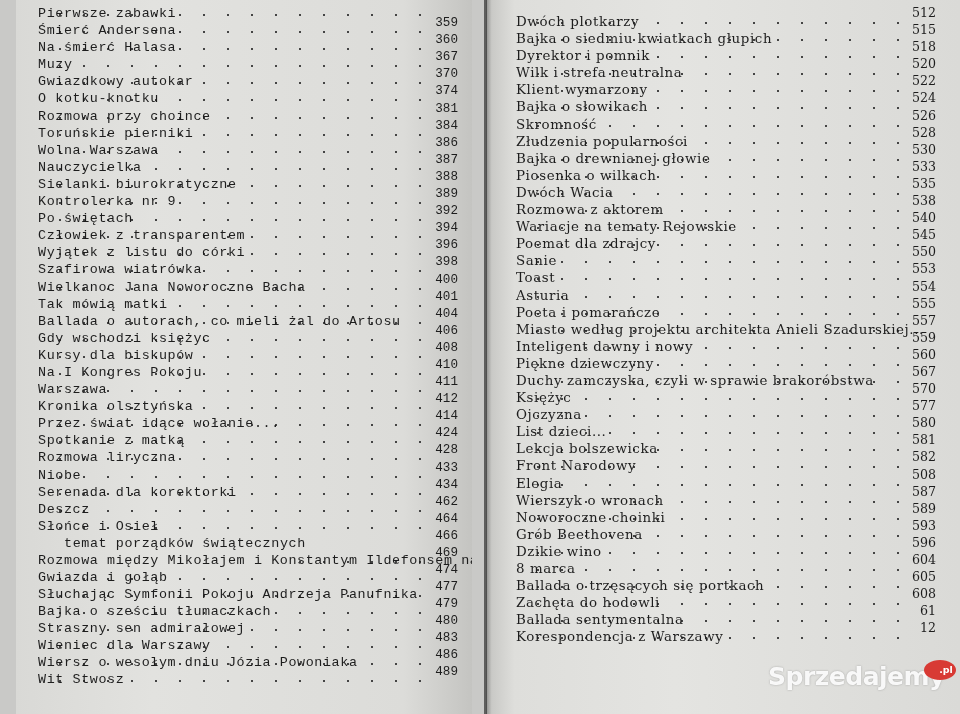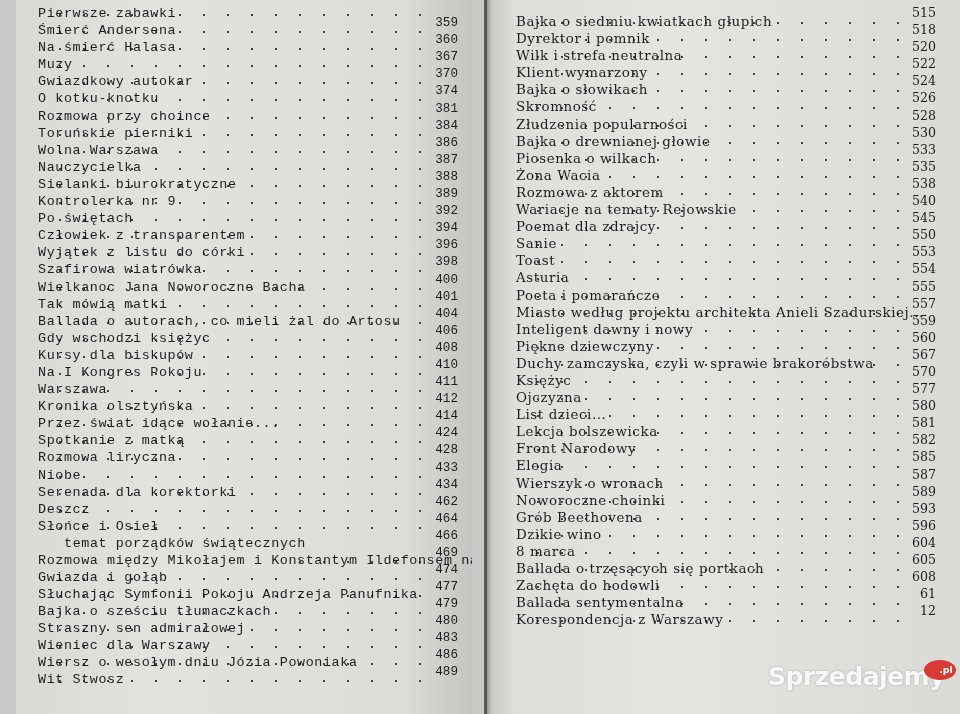--- a/index.html
+++ b/index.html
@@ -104,47 +104,48 @@
       <li class="row"><span class="dots"></span><span class="title">Słuchając Symfonii Pokoju Andrzeja Panufnika</span><span class="num">477</span></li>
       <li class="row"><span class="dots"></span><span class="title">Bajka o sześciu tłumaczkach</span><span class="num">479</span></li>
       <li class="row"><span class="dots"></span><span class="title">Straszny sen admirałowej</span><span class="num">480</span></li>
       <li class="row"><span class="dots"></span><span class="title">Wieniec dla Warszawy</span><span class="num">483</span></li>
       <li class="row"><span class="dots"></span><span class="title">Wiersz o wesołym dniu Józia Powoniaka</span><span class="num">486</span></li>
       <li class="row"><span class="dots"></span><span class="title">Wit Stwosz</span><span class="num">489</span></li>
     </ul>
 </div>
 <div class="page page-right">
   <ul class="toc" id="toc-right">
+      <li class="row"><span class="dots"></span><span class="title">Dwóch plotkarzy</span><span class="num">512</span></li>
       <li class="row"><span class="dots"></span><span class="title">Bajka o siedmiu kwiatkach głupich</span><span class="num">515</span></li>
       <li class="row"><span class="dots"></span><span class="title">Dyrektor i pomnik</span><span class="num">518</span></li>
       <li class="row"><span class="dots"></span><span class="title">Wilk i strefa neutralna</span><span class="num">520</span></li>
       <li class="row"><span class="dots"></span><span class="title">Klient wymarzony</span><span class="num">522</span></li>
       <li class="row"><span class="dots"></span><span class="title">Bajka o słowikach</span><span class="num">524</span></li>
       <li class="row"><span class="dots"></span><span class="title">Skromność</span><span class="num">526</span></li>
       <li class="row"><span class="dots"></span><span class="title">Złudzenia popularności</span><span class="num">528</span></li>
       <li class="row"><span class="dots"></span><span class="title">Bajka o drewnianej głowie</span><span class="num">530</span></li>
       <li class="row"><span class="dots"></span><span class="title">Piosenka o wilkach</span><span class="num">533</span></li>
-      <li class="row"><span class="dots"></span><span class="title">Żona Wacia</span><span class="num">535</span></li>
+      <li class="row"><span class="dots"></span><span class="title">Dwóch Wacia</span><span class="num">535</span></li>
       <li class="row"><span class="dots"></span><span class="title">Rozmowa z aktorem</span><span class="num">538</span></li>
       <li class="row"><span class="dots"></span><span class="title">Wariacje na tematy Rejowskie</span><span class="num">540</span></li>
       <li class="row"><span class="dots"></span><span class="title">Poemat dla zdrajcy</span><span class="num">545</span></li>
       <li class="row"><span class="dots"></span><span class="title">Sanie</span><span class="num">550</span></li>
       <li class="row"><span class="dots"></span><span class="title">Toast</span><span class="num">553</span></li>
       <li class="row"><span class="dots"></span><span class="title">Asturia</span><span class="num">554</span></li>
       <li class="row"><span class="dots"></span><span class="title">Poeta i pomarańcze</span><span class="num">555</span></li>
       <li class="row"><span class="dots"></span><span class="title">Miasto według projektu architekta Anieli Szadurskiej...</span><span class="num">557</span></li>
       <li class="row"><span class="dots"></span><span class="title">Inteligent dawny i nowy</span><span class="num">559</span></li>
       <li class="row"><span class="dots"></span><span class="title">Piękne dziewczyny</span><span class="num">560</span></li>
       <li class="row"><span class="dots"></span><span class="title">Duchy zamczyska, czyli w sprawie brakoróbstwa</span><span class="num">567</span></li>
       <li class="row"><span class="dots"></span><span class="title">Księżyc</span><span class="num">570</span></li>
       <li class="row"><span class="dots"></span><span class="title">Ojczyzna</span><span class="num">577</span></li>
       <li class="row"><span class="dots"></span><span class="title">List dzieci...</span><span class="num">580</span></li>
       <li class="row"><span class="dots"></span><span class="title">Lekcja bolszewicka</span><span class="num">581</span></li>
       <li class="row"><span class="dots"></span><span class="title">Front Narodowy</span><span class="num">582</span></li>
-      <li class="row"><span class="dots"></span><span class="title">Elegia</span><span class="num">585</span></li>
+      <li class="row"><span class="dots"></span><span class="title">Elegia</span><span class="num">508</span></li>
       <li class="row"><span class="dots"></span><span class="title">Wierszyk o wronach</span><span class="num">587</span></li>
       <li class="row"><span class="dots"></span><span class="title">Noworoczne choinki</span><span class="num">589</span></li>
       <li class="row"><span class="dots"></span><span class="title">Grób Beethovena</span><span class="num">593</span></li>
       <li class="row"><span class="dots"></span><span class="title">Dzikie wino</span><span class="num">596</span></li>
       <li class="row"><span class="dots"></span><span class="title">8 marca</span><span class="num">604</span></li>
       <li class="row"><span class="dots"></span><span class="title">Ballada o trzęsących się portkach</span><span class="num">605</span></li>
       <li class="row"><span class="dots"></span><span class="title">Zachęta do hodowli</span><span class="num">608</span></li>
       <li class="row"><span class="dots"></span><span class="title">Ballada sentymentalna</span><span class="num">61</span></li>
       <li class="row"><span class="dots"></span><span class="title">Korespondencja z Warszawy</span><span class="num">12</span></li>
     </ul>

